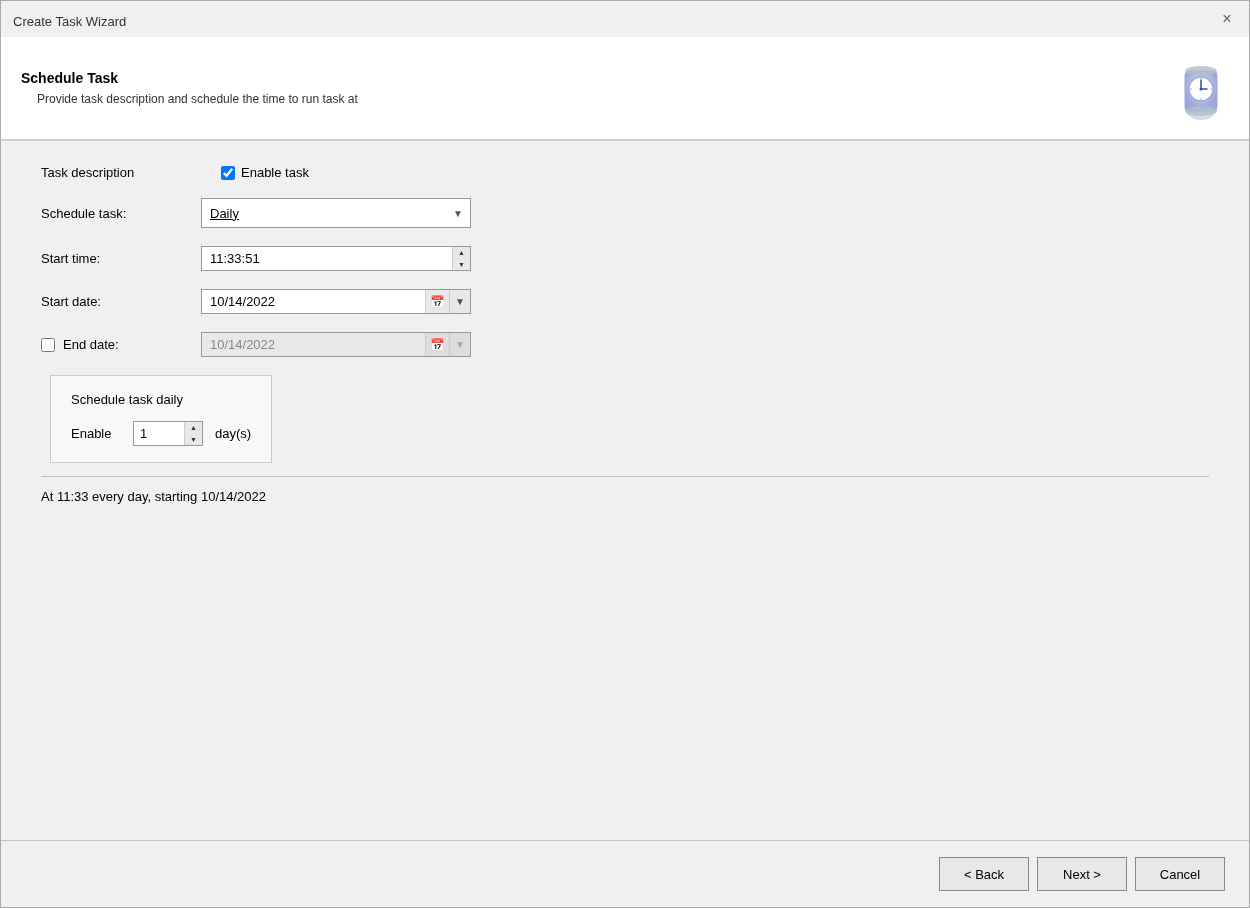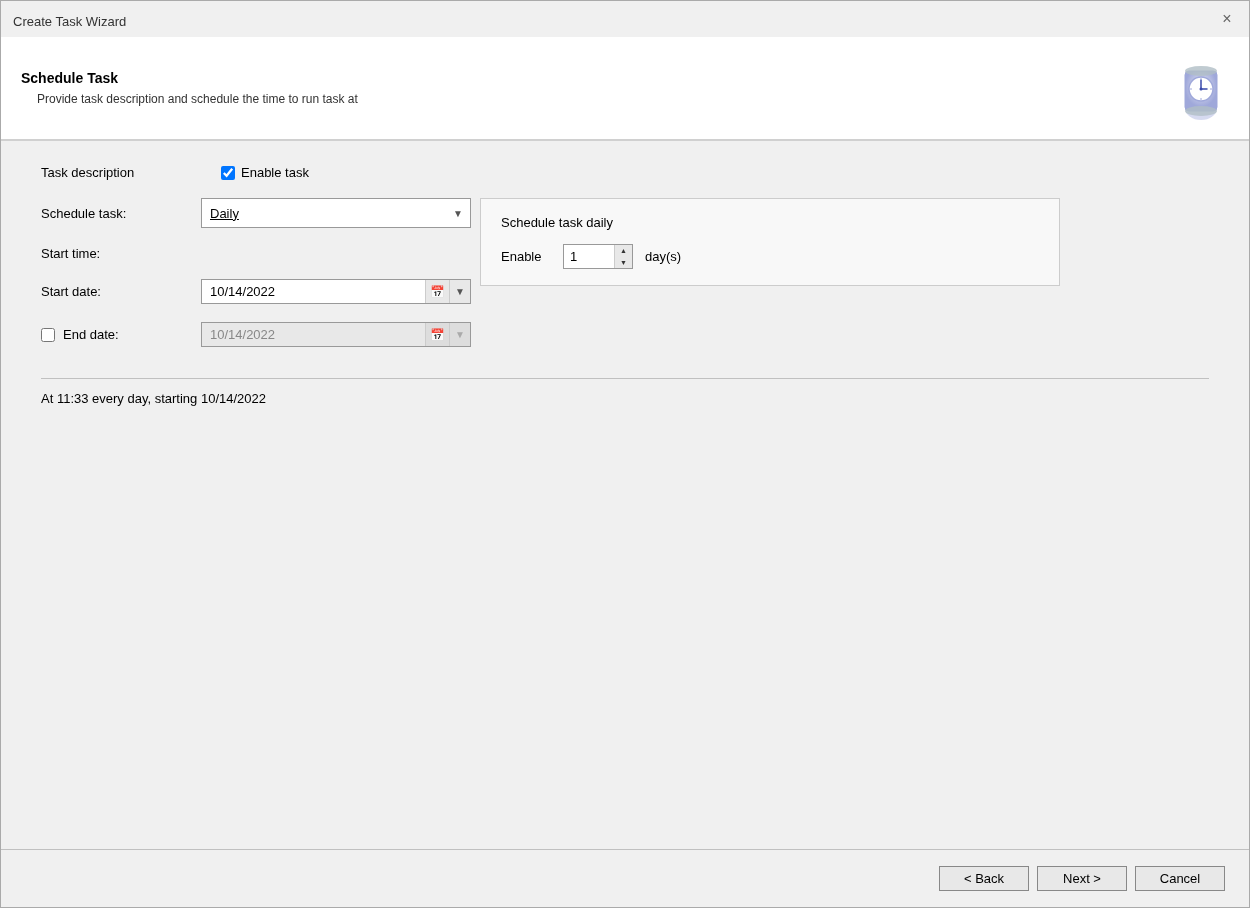--- a/index.html
+++ b/index.html
@@ -281,20 +281,21 @@
     }
     .days-label {
       font-size: 13px;
       color: #000;
     }
     
     .form-and-panel {
       display: flex;
       gap: 0;
       align-items: flex-start;
+      flex-direction: column;
     }
     .left-form {
       flex-shrink: 0;
     }
     
     .summary-section {
       margin-top: 13px;
       padding-top: 12px;
       border-top: 1px solid #c0c0c0;
     }
@@ -307,21 +308,21 @@
       padding: 16px 24px;
       background: #f0f0f0;
       border-top: 1px solid #c0c0c0;
       display: flex;
       justify-content: flex-end;
       align-items: center;
       gap: 8px;
     }
     .footer-btn {
       min-width: 90px;
-      height: 25px;
+      height: 34px;
       padding: 0 16px;
       border: 1px solid #888;
       background: #e8e8e8;
       font-size: 13px;
       color: #000;
       cursor: pointer;
       font-family: inherit;
     }
     
     .date-input-wrapper.disabled {
@@ -404,20 +405,27 @@
               <option>Daily</option>
               <option>Weekly</option>
               <option>Monthly</option>
               <option>Once</option>
             </select>
           </div>
         </div>
 
         <div class="form-row">
           <span class="form-label">Start time:</span>
+          <div class="time-input-wrapper">
+            <input type="text" class="time-input" value="11:33:51" style="">
+            <div class="spinner-buttons">
+              <button class="spinner-up">▲</button>
+              <button class="spinner-down">▼</button>
+            </div>
+          </div>
         </div>
 
         <div class="form-row">
           <span class="form-label">Start date:</span>
           <div class="date-input-wrapper">
             <input type="text" class="date-input" value="10/14/2022" style="">
             <div class="date-buttons">
               <button class="cal-icon-btn">📅</button>
               <button class="dropdown-arrow-btn">▼</button>
             </div>

